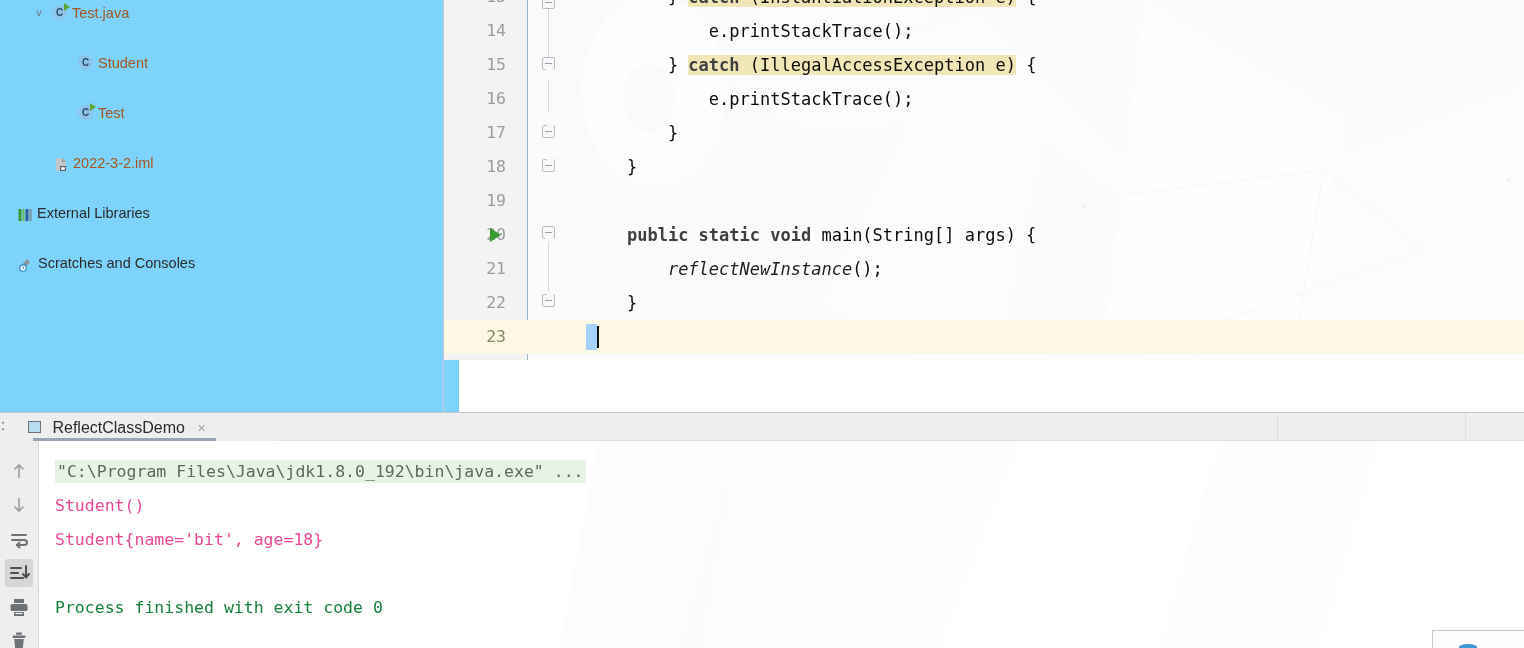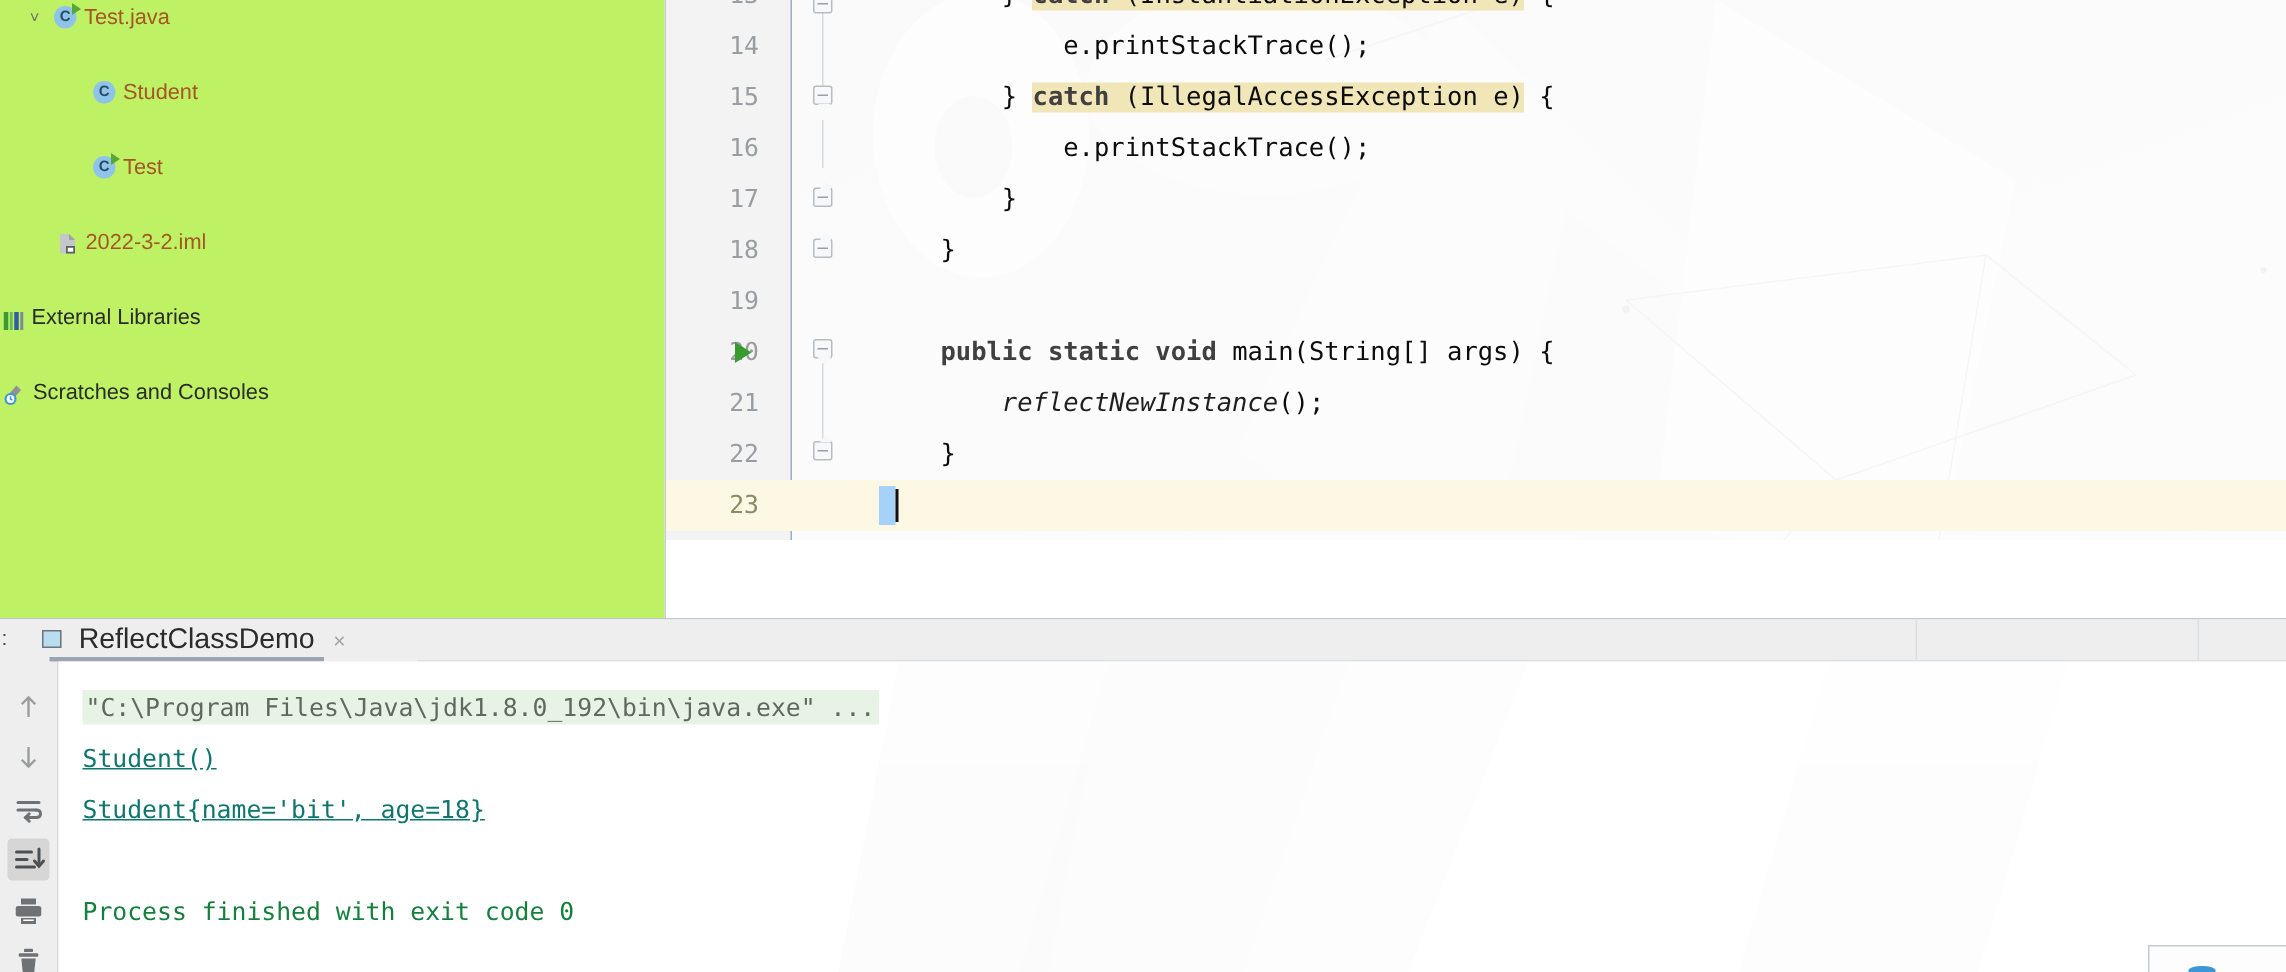--- a/index.html
+++ b/index.html
@@ -7,21 +7,21 @@
     width:1524px;height:648px;overflow:hidden;
     font-family:"Liberation Sans", sans-serif;
     background:#ffffff;
     -webkit-font-smoothing:antialiased;
   }
   #app{position:relative;width:1524px;height:648px;overflow:hidden;background:#fff;}
 
   
   #sidebar{
     position:absolute;left:0;top:0;width:443px;height:412px;
-    background:#bef264;overflow:hidden;
+    background:#7dd3fc;overflow:hidden;padding-left:16px;
   }
   .tree-row{
     position:relative;height:25px;line-height:25px;
     white-space:nowrap;font-size:14.5px;color:#3c3f41;
     cursor:default;
   }
   .tree-row .lbl{vertical-align:middle;}
   .chev{
     display:inline-block;width:14px;height:25px;line-height:25px;
     text-align:center;color:#6e6e6e;font-size:11px;vertical-align:middle;
@@ -116,21 +116,21 @@
   #tabcolon{position:absolute;left:1px;top:4px;font-size:14px;color:#4b4b4b;}
   #runtab{
     position:absolute;left:22px;top:1px;height:26px;line-height:26px;
     padding:0 6px;white-space:nowrap;cursor:default;
   }
   #runtab .tabico{
     display:inline-block;width:13px;height:12px;vertical-align:middle;
     border:1.5px solid #6f7276;background:#b8dcf0;box-sizing:border-box;
     margin-right:7px;position:relative;top:-1px;
   }
-  #runtab .tablabel{font-size:19px;color:#2b2b2b;vertical-align:middle;}
+  #runtab .tablabel{font-size:16px;color:#2b2b2b;vertical-align:middle;}
   #runtab .tabclose{
     display:inline-block;margin-left:8px;color:#a2a4a7;font-size:14px;vertical-align:middle;
   }
   #tabunderline{position:absolute;left:33px;top:25px;width:183px;height:3px;background:#9aa5b4;}
   .tabdiv{position:absolute;top:0;width:1px;height:27px;background:#dcdfe2;}
   .tabdivh{position:absolute;top:27px;height:1px;background:#dcdfe2;}
 
   
   #runtools{position:absolute;left:0;top:28px;width:38px;height:207px;}
   .tbtn{position:absolute;left:5px;width:28px;height:28px;cursor:default;}
@@ -142,21 +142,21 @@
     position:absolute;left:39px;top:28px;width:1485px;height:207px;
     background:#ffffff;overflow:hidden;
     font-family:"DejaVu Sans Mono", monospace;
   }
   #consolewall{position:absolute;inset:0;pointer-events:none;opacity:.5;}
   .conline{
     position:absolute;left:16px;height:34px;line-height:34px;
     font-family:"DejaVu Sans Mono", monospace;font-size:16.5px;white-space:pre;
   }
   .con-cmd{background:#e7f3e5;color:#5d6b5c;padding:2px 2px;}
-  .con-out{color:#0f766e;text-decoration:underline;}
+  .con-out{color:#ec4899;}
   .con-end{color:#15803d;}
 
   
   #popup{
     position:absolute;left:1432px;top:630px;width:92px;height:18px;
     background:#fdfdfd;border:1px solid #c6c9cc;border-bottom:none;border-right:none;
     box-sizing:border-box;
   }
   #popupdot{position:absolute;left:1459px;top:644px;width:18px;height:6px;
     background:#3c97d4;border-radius:50% 50% 0 0;}

